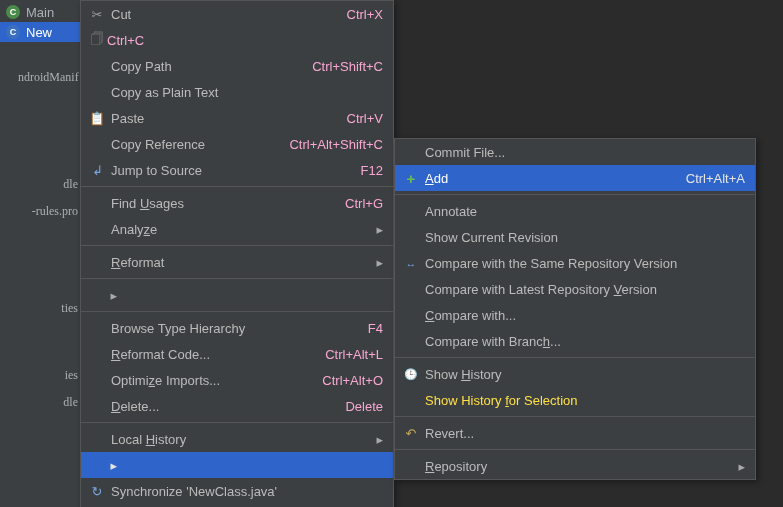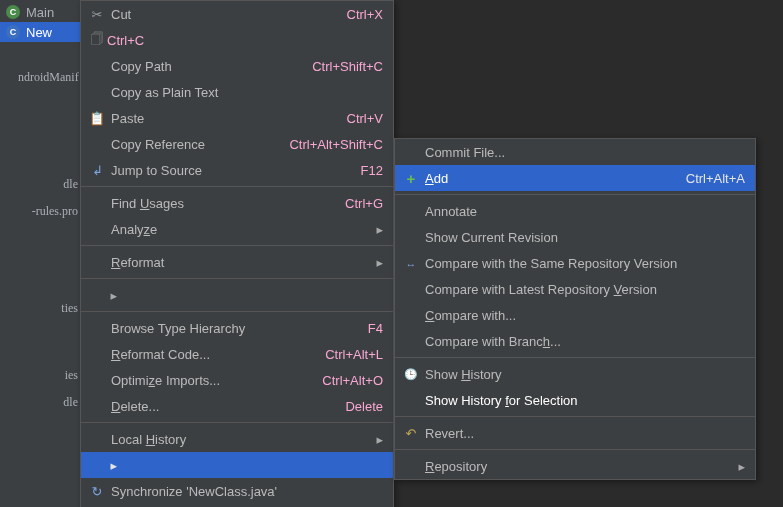--- a/index.html
+++ b/index.html
@@ -62,21 +62,21 @@
   }
   .item .ico { width: 20px; display:flex; align-items:center; justify-content:center; }
   .item .lbl { flex: 1; padding-left: 4px; }
   .item .sc  { color: #f9a8d4; }
   .item .arrow { width: 10px; text-align: right; color:#a9a9a9;}
   .item.highlight {
     background: #2f65ca;
     color: #ffffff;
   }
   .item.highlight .sc, .item.highlight .arrow { color: #e5e5e5; }
-  .item.disabled { color: #ffffff; }
+  .item.disabled { color: #fde047; }
   .sep { height: 1px; background: #555; margin: 3px 0; }
 
   .u { text-decoration: underline; }
 
   
   .glyph-scissors::before { content: "\2702"; color:#999;}
   .glyph-copy::before { content: "\1F5CD"; color:#999; font-size:12px;}
   .glyph-paste::before { content: "\1F4CB"; color:#b88;}
   .glyph-arrowdown::before { content: "\21B3"; color:#7aa3e0; transform: scaleX(-1);}
   .glyph-sync::before { content: "\21BB"; color:#7aa3e0;}

